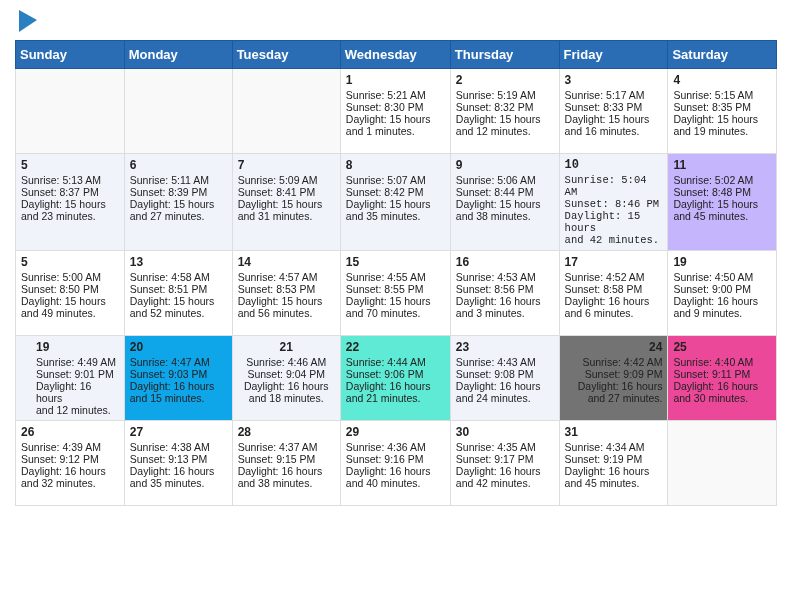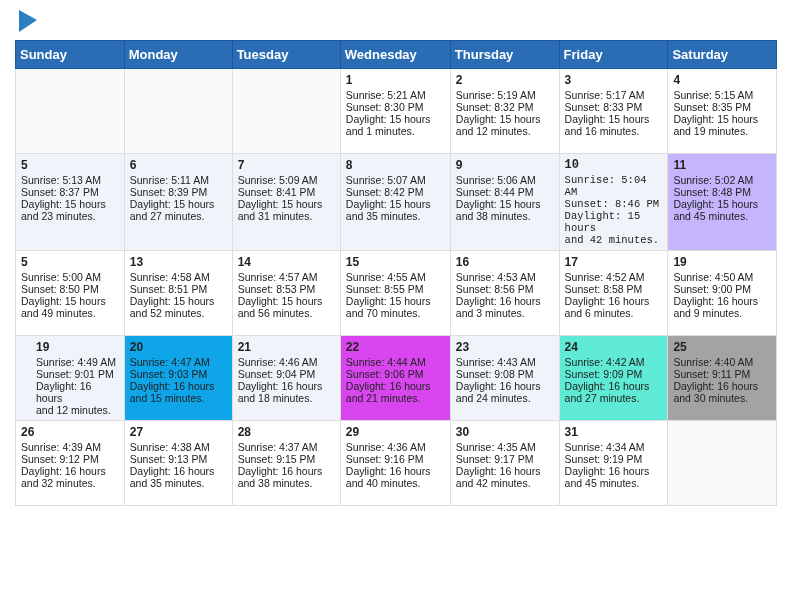--- a/index.html
+++ b/index.html
@@ -268,49 +268,49 @@
           <div>Daylight: 16 hours</div>
           <div>and 12 minutes.</div>
         </td>
         <td style="background: #0ea5e9;">
           <span class="day-num">20</span>
           <div>Sunrise: 4:47 AM</div>
           <div>Sunset: 9:03 PM</div>
           <div>Daylight: 16 hours</div>
           <div>and 15 minutes.</div>
         </td>
-        <td style="background: rgb(240, 244, 250);">
+        <td style="background: rgb(240, 244, 250); text-align: center;">
           <span class="day-num">21</span>
           <div>Sunrise: 4:46 AM</div>
           <div>Sunset: 9:04 PM</div>
           <div>Daylight: 16 hours</div>
           <div>and 18 minutes.</div>
         </td>
-        <td style="background: #d946ef;">
+        <td style="background: #5eead4;">
           <span class="day-num">22</span>
           <div>Sunrise: 4:44 AM</div>
           <div>Sunset: 9:06 PM</div>
           <div>Daylight: 16 hours</div>
           <div>and 21 minutes.</div>
         </td>
         <td style="background: rgb(240, 244, 250); margin-top: 12px;">
           <span class="day-num">23</span>
           <div>Sunrise: 4:43 AM</div>
           <div>Sunset: 9:08 PM</div>
           <div>Daylight: 16 hours</div>
           <div>and 24 minutes.</div>
         </td>
-        <td style="background: #5eead4;">
+        <td style="background: #737373; text-align: right;">
           <span class="day-num">24</span>
           <div>Sunrise: 4:42 AM</div>
           <div>Sunset: 9:09 PM</div>
           <div>Daylight: 16 hours</div>
           <div>and 27 minutes.</div>
         </td>
-        <td style="background: #a3a3a3;">
+        <td style="background: #ec4899;">
           <span class="day-num">25</span>
           <div>Sunrise: 4:40 AM</div>
           <div>Sunset: 9:11 PM</div>
           <div>Daylight: 16 hours</div>
           <div>and 30 minutes.</div>
         </td>
       </tr>
       <tr class="week-row">
         <td>
           <span class="day-num">26</span>

